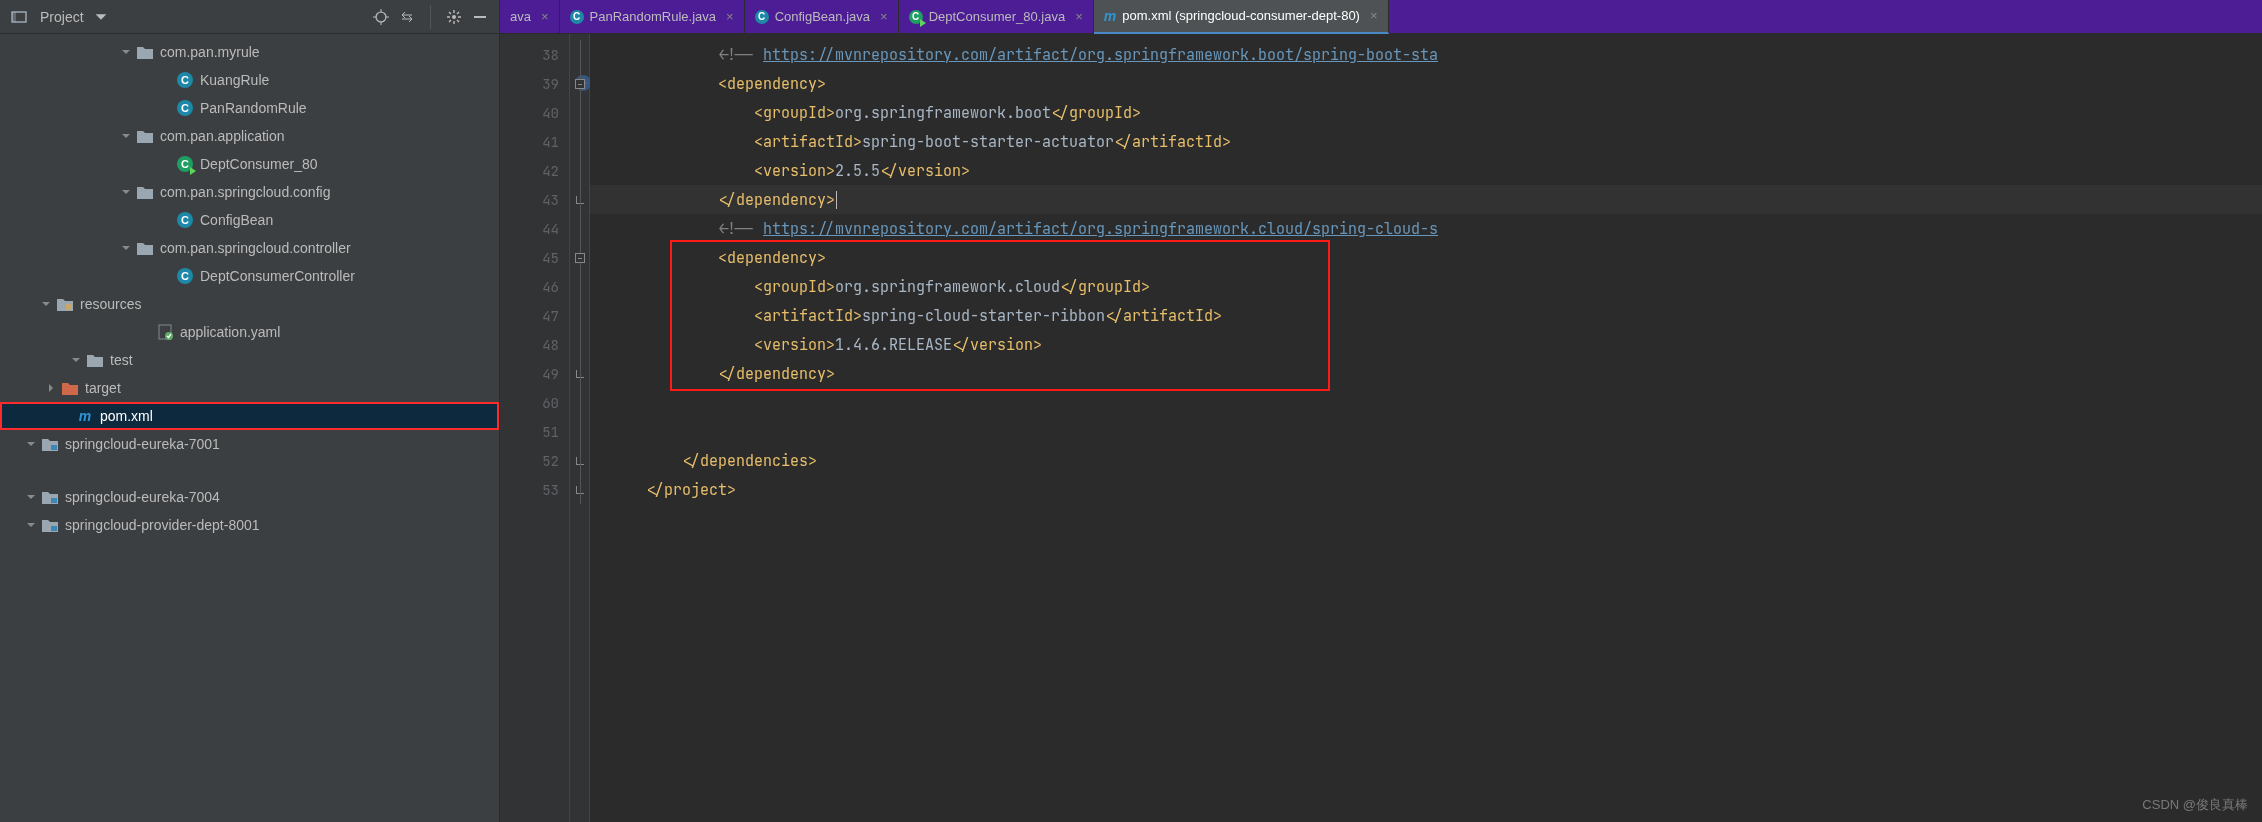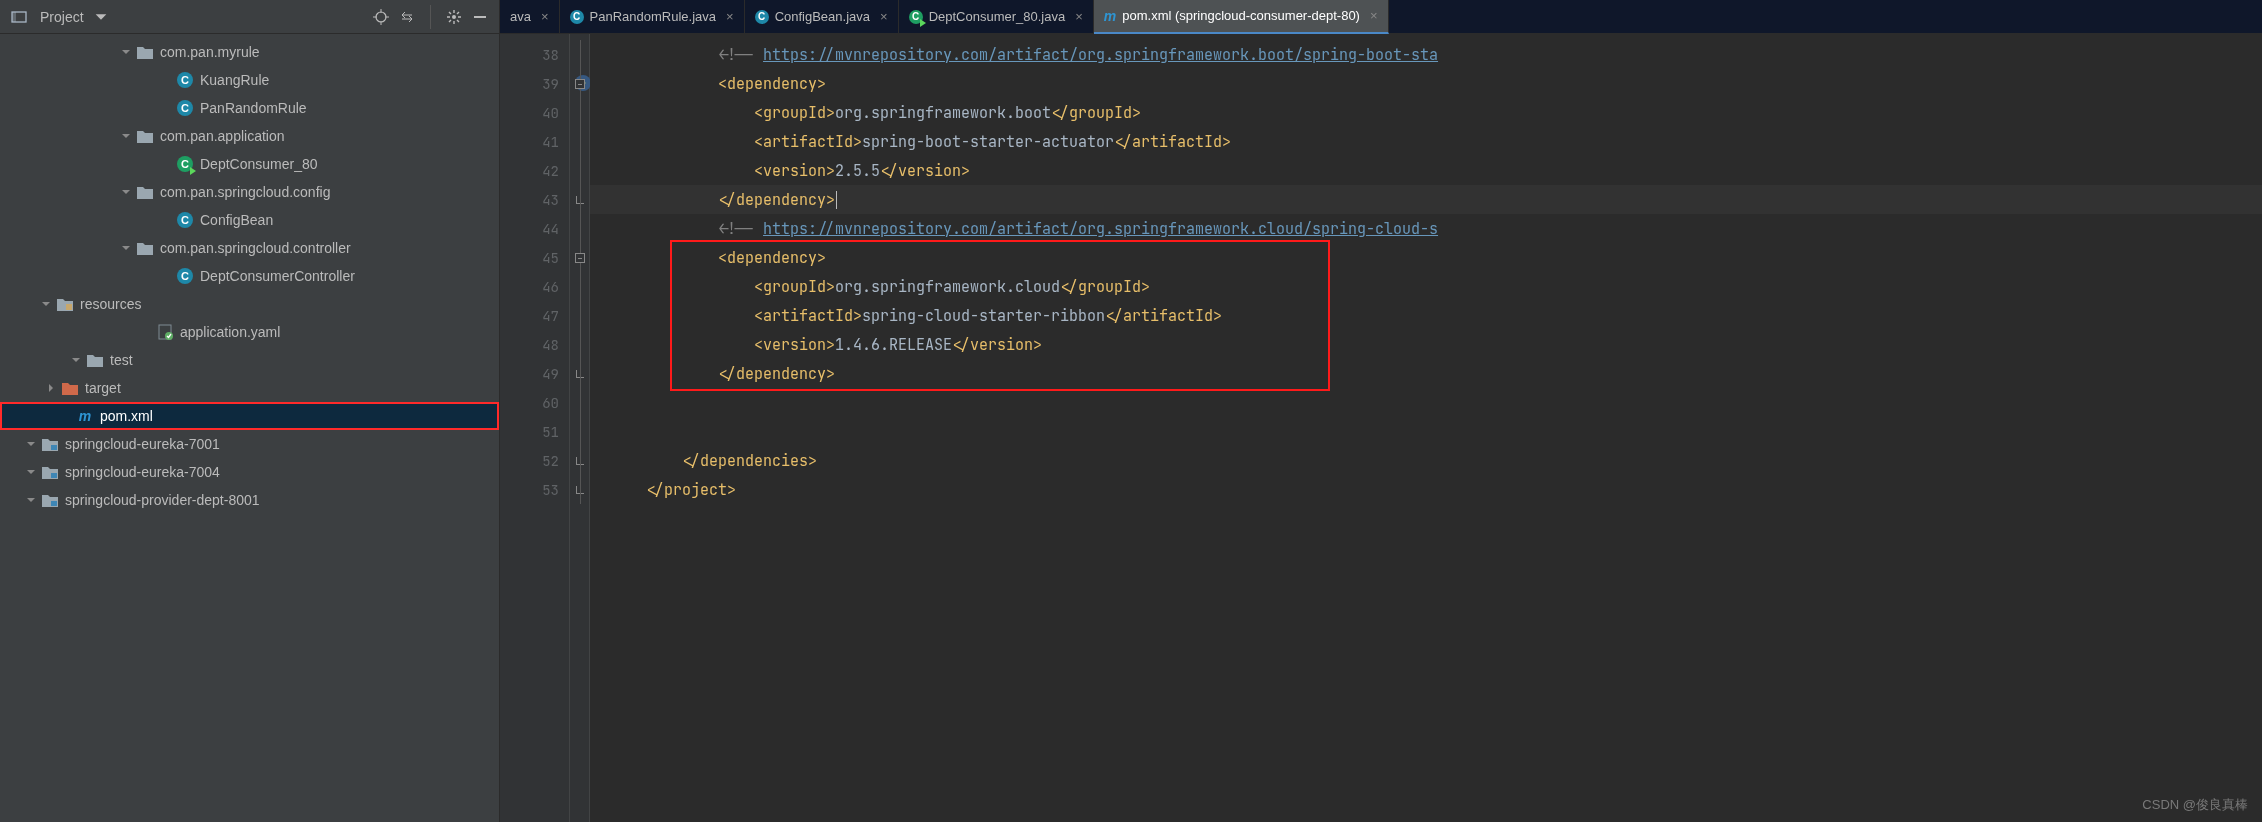--- a/index.html
+++ b/index.html
@@ -77,21 +77,21 @@
   }
   .class-circle.run { background:#1e9e62; position:relative; }
   .class-circle.run::after{ content:""; position:absolute; right:-3px; bottom:-3px; width:0;height:0;border-left:6px solid #5bd75b;border-top:4px solid transparent;border-bottom:4px solid transparent;}
   .maven-m { color:#2e95d3; font-style:italic; font-weight:bold; font-size:14px;}
   .node-label { font-size:14px; }
   
   .editor-area {
     flex: 1;
     display: flex;
     flex-direction: column;
-    background: #0f172a;
+    background: #4c1d95;
   }
   .editor-topbar {
     height:34px;
     display:flex;
     align-items:center;
     border-bottom:1px solid #2b2b2b;
   }
   .divider-v { width:1px; background:#555; height:24px; margin:0 6px;}
   .editor-tab {
     height:34px; display:flex; align-items:center; gap:6px;
@@ -345,21 +345,21 @@
           </svg>
         </span>
         <span class="node-icon folder-icon mod">
           <svg width="16" height="14" viewBox="0 0 16 14">
             <path d="M0 2h6l2 2h8v10H0z" fill="#9aa7b0"></path>
             <rect x="9" y="8" width="6" height="5" fill="#3e86b5"></rect>
           </svg>
         </span>
         <span class="node-label">springcloud-eureka-7001</span>
       </div>
-      <div class="tree-row" style="padding-left: 25px;">
+      <div class="tree-row" style="padding-left: 25px; margin-top: 25px;">
         <span class="arrow">
           <svg viewBox="0 0 10 10">
             <path d="M1 3l4 4 4-4" fill="#8a8a8a"></path>
           </svg>
         </span>
         <span class="node-icon folder-icon mod">
           <svg width="16" height="14" viewBox="0 0 16 14">
             <path d="M0 2h6l2 2h8v10H0z" fill="#9aa7b0"></path>
             <rect x="9" y="8" width="6" height="5" fill="#3e86b5"></rect>
           </svg>

